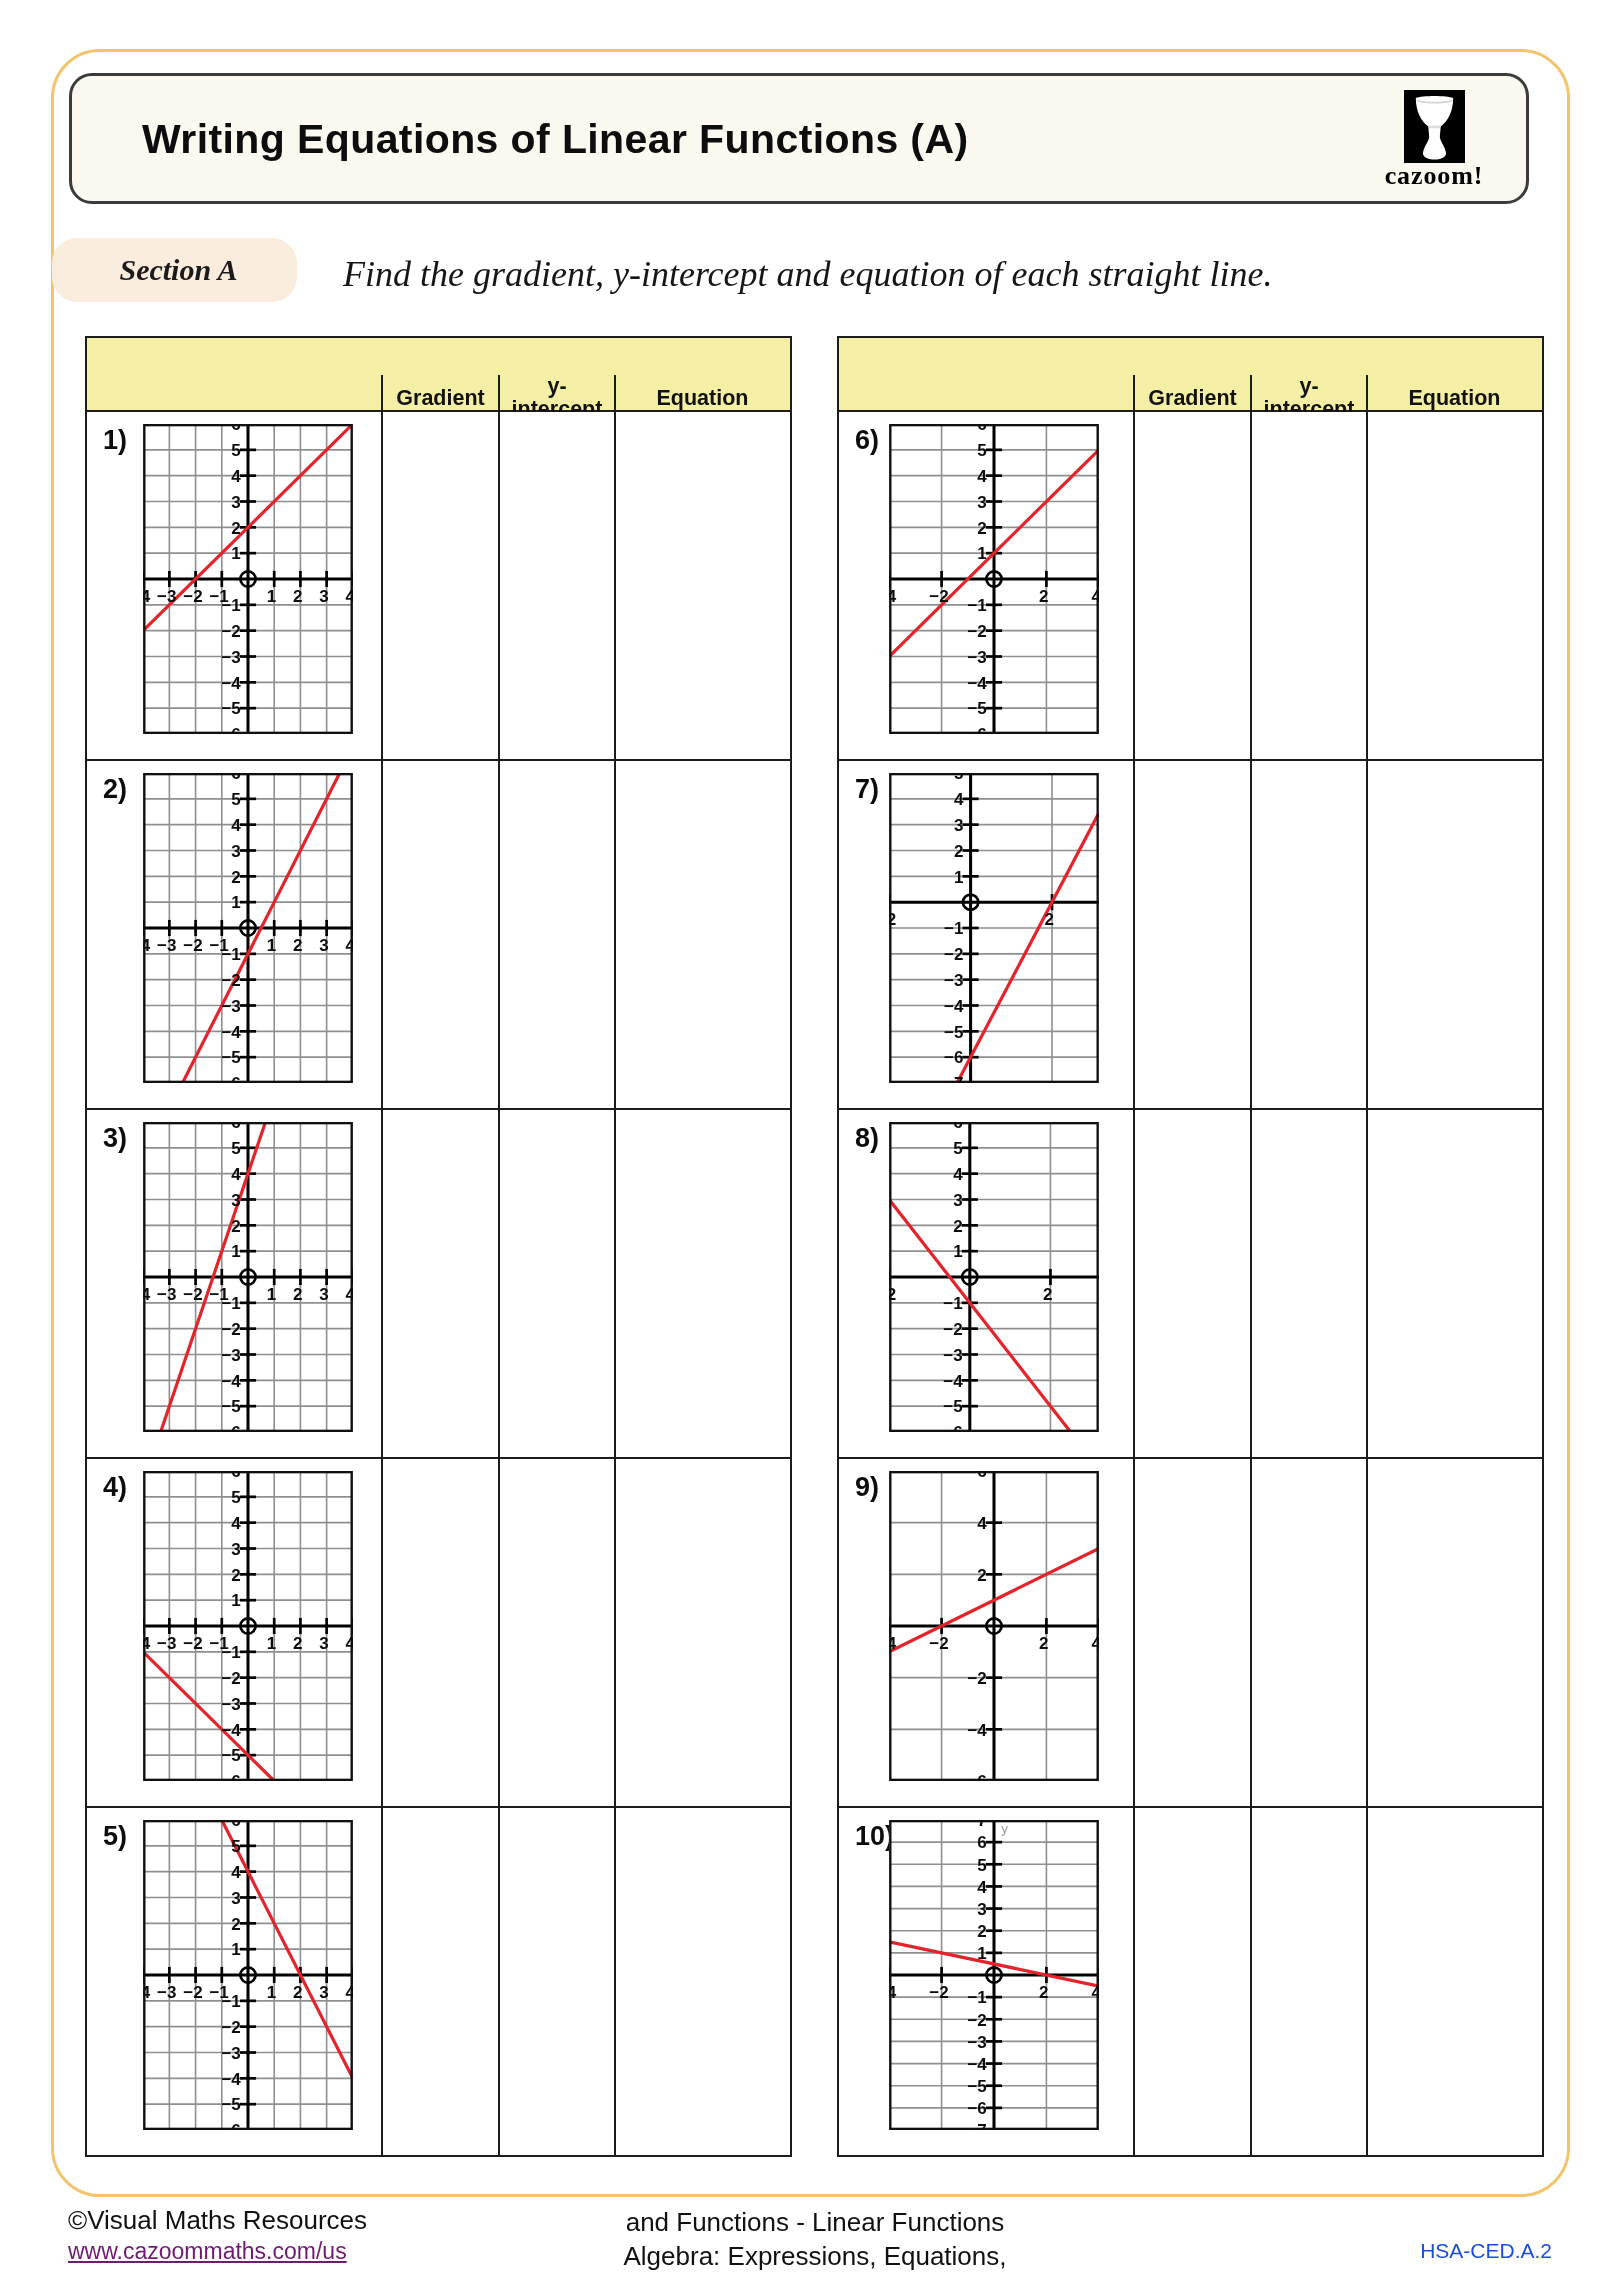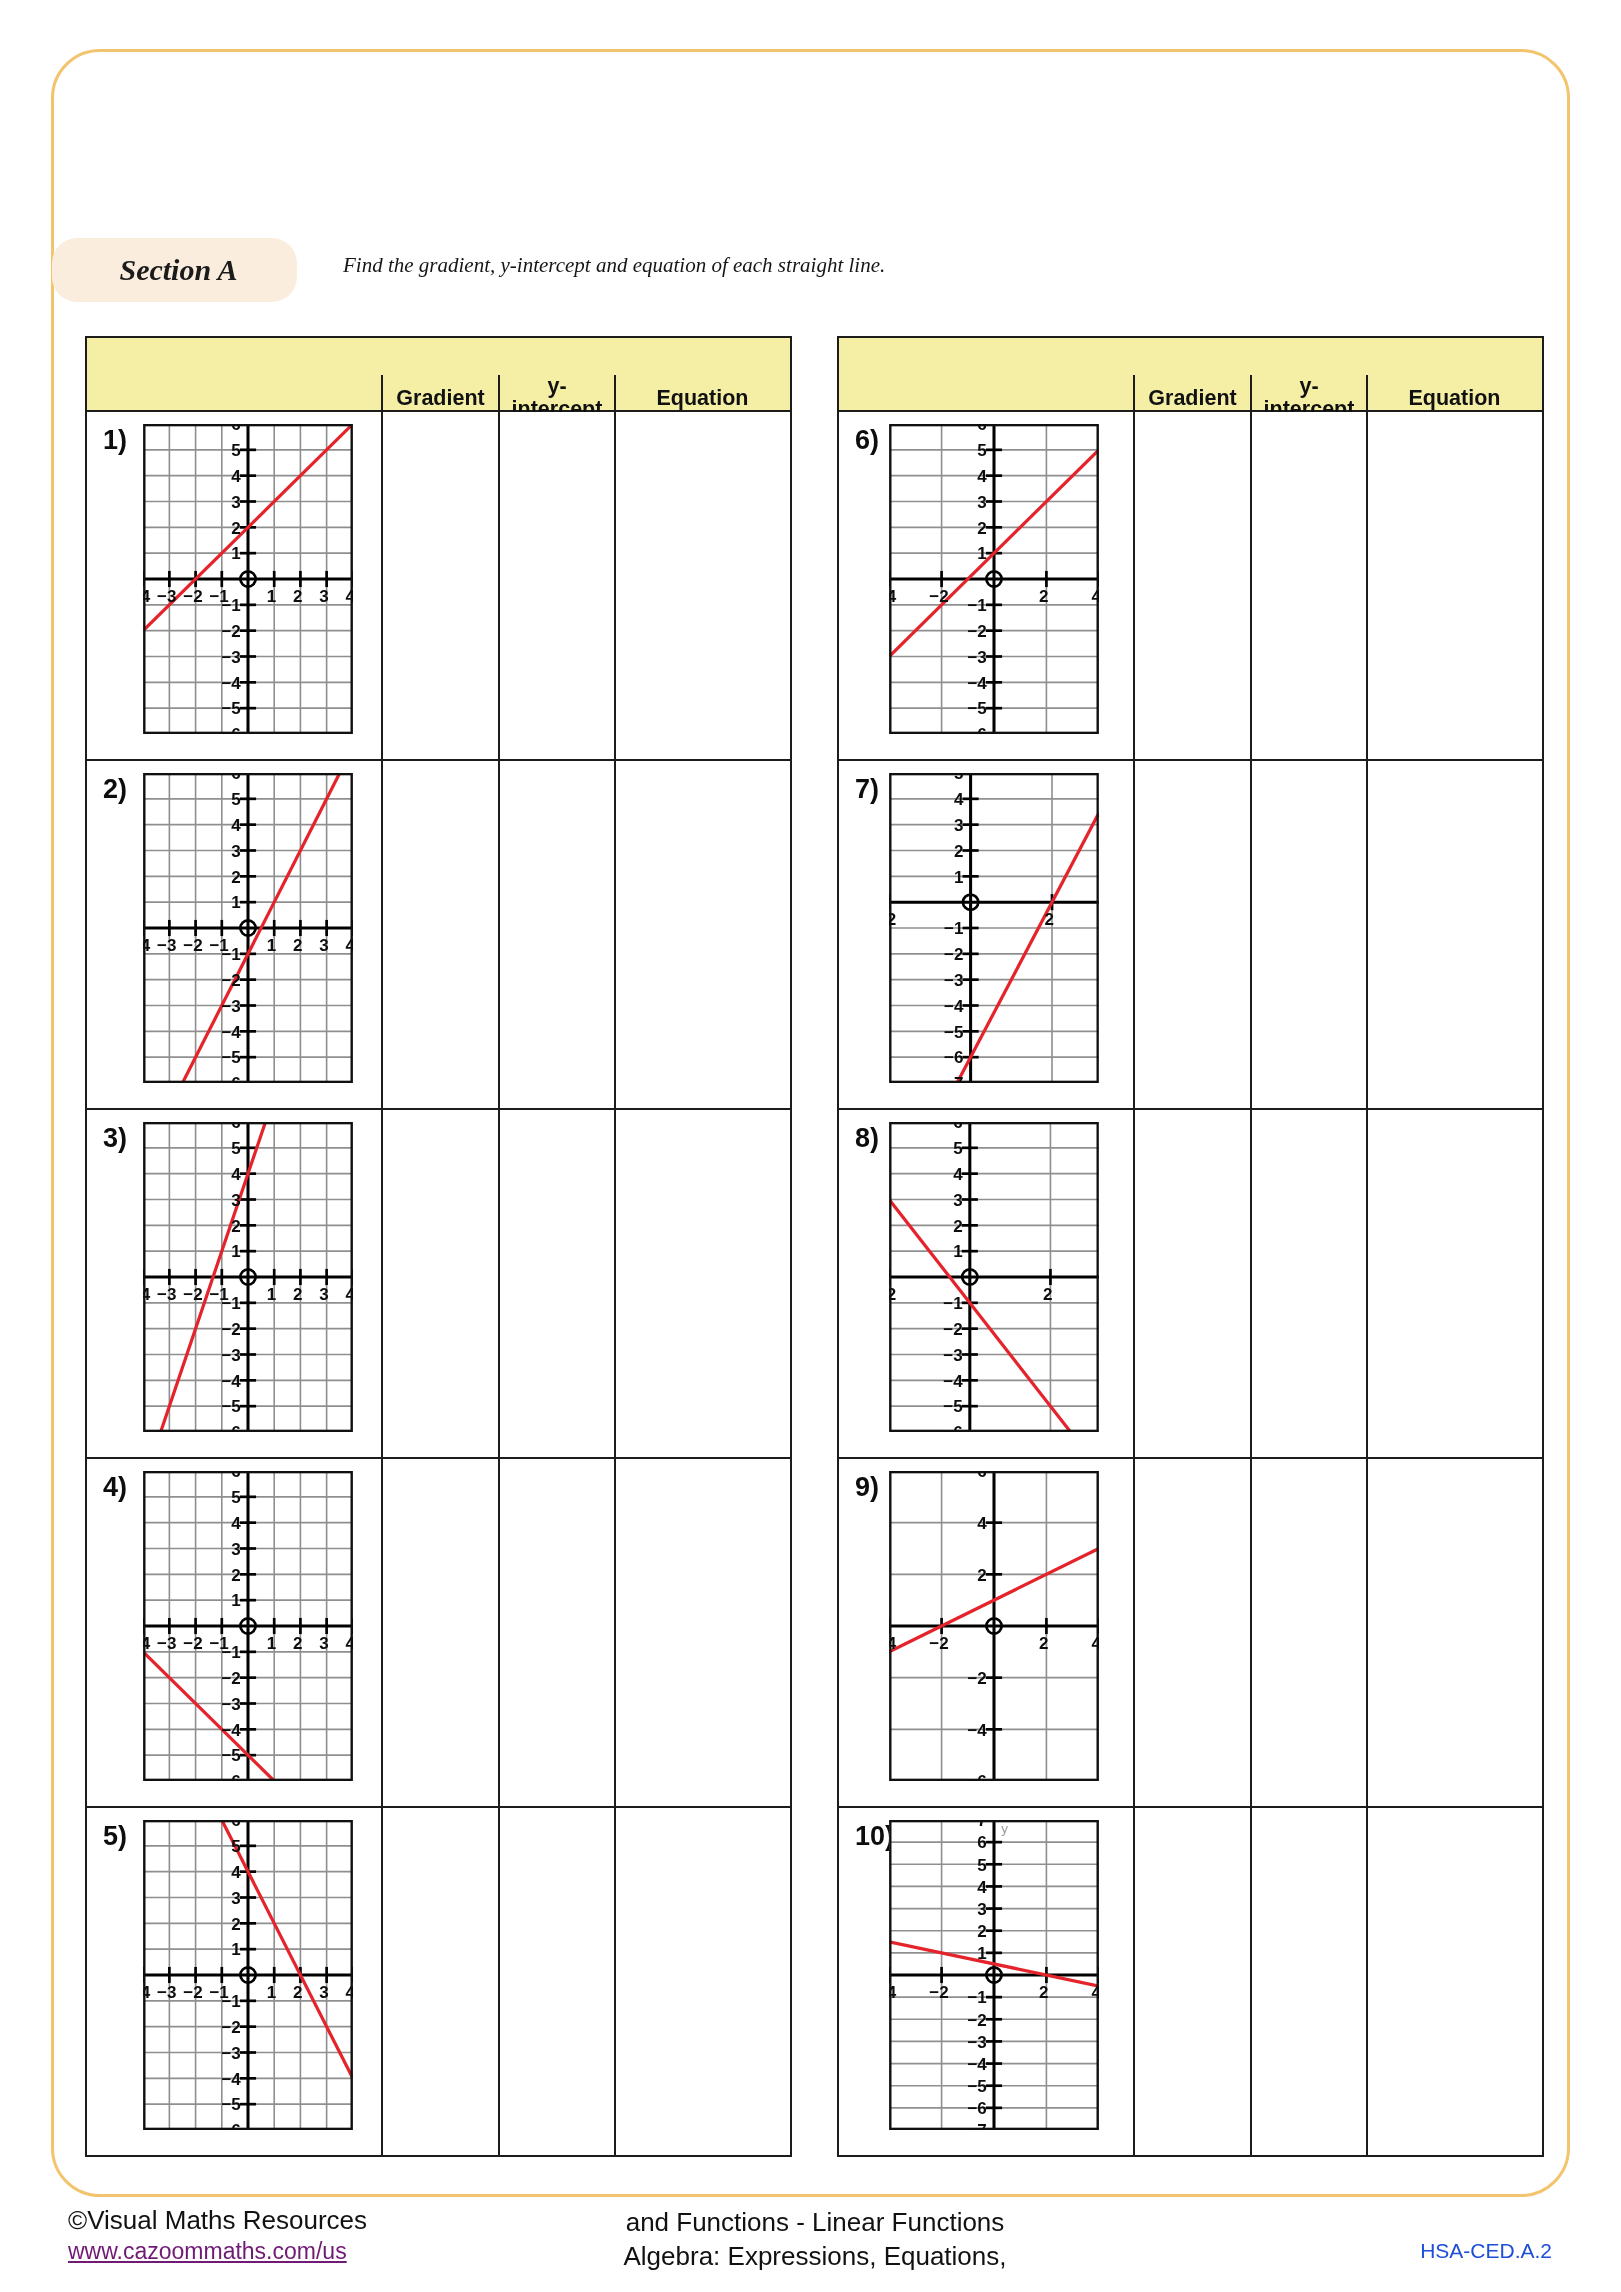--- a/index.html
+++ b/index.html
@@ -20,21 +20,21 @@
   .logo-square svg{display:block;width:61px;height:73px;}
   .logo-text{font-family:"Liberation Serif",serif;font-weight:800;font-size:26px;letter-spacing:0.9px;
              color:#000;margin-top:-2.7px;}
 
   
   .section-pill{position:absolute;left:52px;top:238px;width:237px;height:64px;background:#FBEDDE;
                 border-radius:25px;display:flex;align-items:center;justify-content:center;padding-left:8px;}
   .section-label{font-family:"Liberation Serif",serif;font-style:italic;font-weight:700;
                  font-size:30px;color:#1b1b1b;}
   .instruction{position:absolute;left:343px;top:253px;font-family:"Liberation Serif",serif;
-               font-style:italic;font-size:21px;color:#161616;white-space:nowrap;}
+               font-style:italic;font-size:36px;color:#161616;white-space:nowrap;}
 
   
   .wtable{position:absolute;top:336px;width:703px;border:2.7px solid #1c1c1c;background:#fff;}
   #table-a{left:85px;}
   #table-b{left:837px;}
   .thead{display:grid;grid-template-columns:296px 117px 116px 173px;height:72px;
          background:#F5EFA6;border-bottom:2.3px solid #1c1c1c;}
   .hcell{display:flex;align-items:center;justify-content:center;text-align:center;
          font-weight:700;font-size:21.5px;line-height:23px;border-right:2.1px solid #1c1c1c;padding:0 7.2px;margin-top:37px;}
   .hcell:last-child{border-right:none;}
@@ -56,20 +56,33 @@
   .f-topic{position:absolute;left:573px;top:2205px;width:484px;text-align:center;
            font-size:26px;line-height:34px;color:#111;}
   .f-std{position:absolute;right:70px;top:2239px;font-size:21px;color:#1d4ed8;}
 </style>
 </head>
 <body>
 
 <div id="page">
   <div class="page-frame"></div>
 
+  <div class="header-box">
+    <div class="page-title">Writing Equations of Linear Functions (A)</div>
+    <div class="logo">
+      <span class="logo-square">
+        <svg viewBox="0 0 68 82">
+          <path fill="#ffffff" d="M13 9 C20 6 48 6 55 9 C55 24 49 35 41 41 L40 52 C40 58 46 63 47 71 C47 76 40 78 34 78 C28 78 21 76 21 71 C22 63 28 58 28 52 L27 41 C19 35 13 24 13 9 Z"></path>
+          <path fill="#cccccc" opacity="0.85" d="M14 13 C24 16 44 16 54 13 L54 11 C44 14 24 14 14 11 Z"></path>
+          <path fill="#cccccc" opacity="0.6" d="M27 40 L41 40 L40.6 43 L27.4 43 Z"></path>
+        </svg>
+      </span>
+      <div class="logo-text">cazoom!</div>
+    </div>
+  </div>
 
   <div class="section-pill">
     <span class="section-label">Section A</span>
   </div>
   <div class="instruction">Find the gradient, y-intercept and equation of each straight line.</div>
 
   <div class="wtable" id="table-a">
     <div class="thead">
       <div class="hcell"></div>
       <div class="hcell">Gradient</div>

